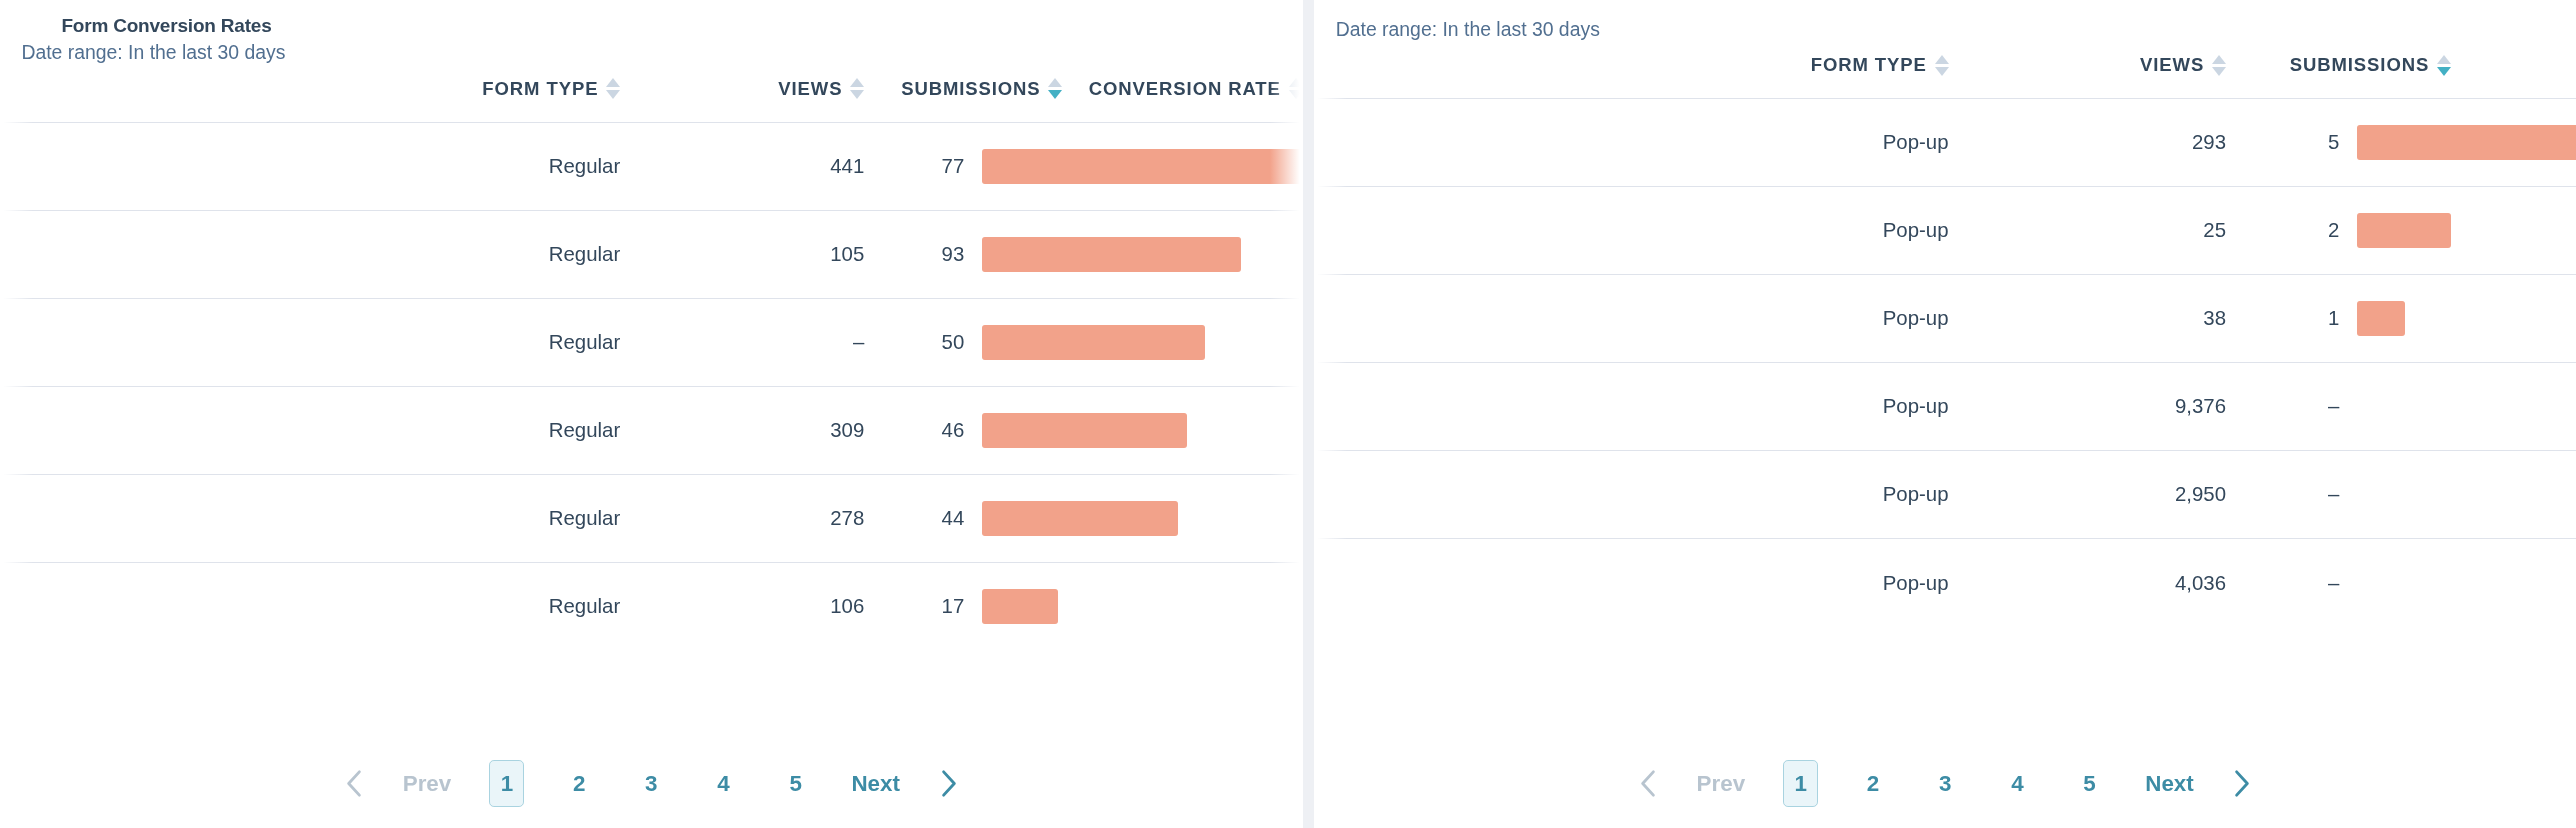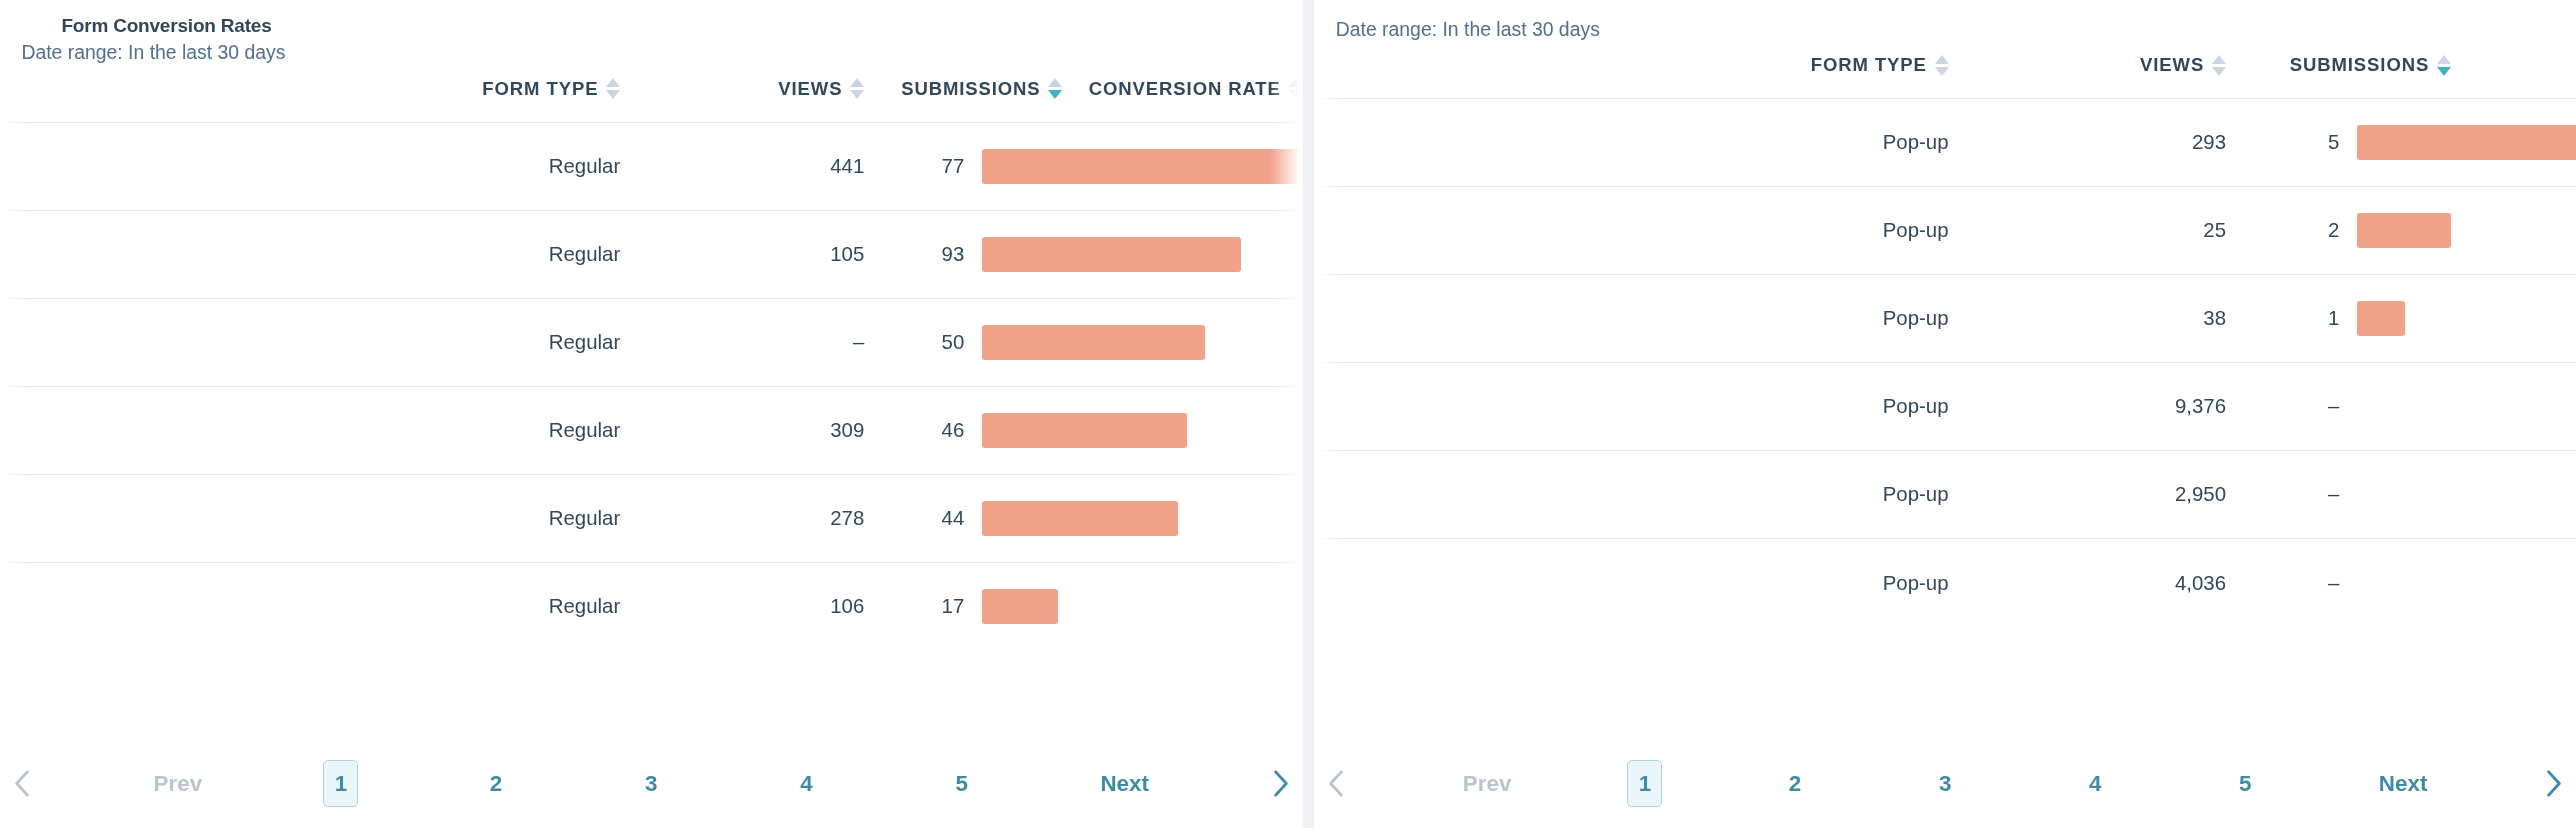--- a/index.html
+++ b/index.html
@@ -151,21 +151,21 @@
   }
   .fade-left  { left: 0;  background: linear-gradient(to right, #ffffff 10%, rgba(255,255,255,0) 100%); }
   .fade-right { right: 0; background: linear-gradient(to left,  #ffffff 10%, rgba(255,255,255,0) 100%); }
 
   
   .pagination {
     flex: 0 0 auto;
     height: 89px;
     display: flex;
     align-items: center;
-    justify-content: space-between;
+    justify-content: center;
     gap: 12px;
     background: #ffffff;
   }
   .pg-chevron {
     width: 45px;
     height: 45px;
     display: flex;
     align-items: center;
     justify-content: center;
     color: #b8c4cf;

